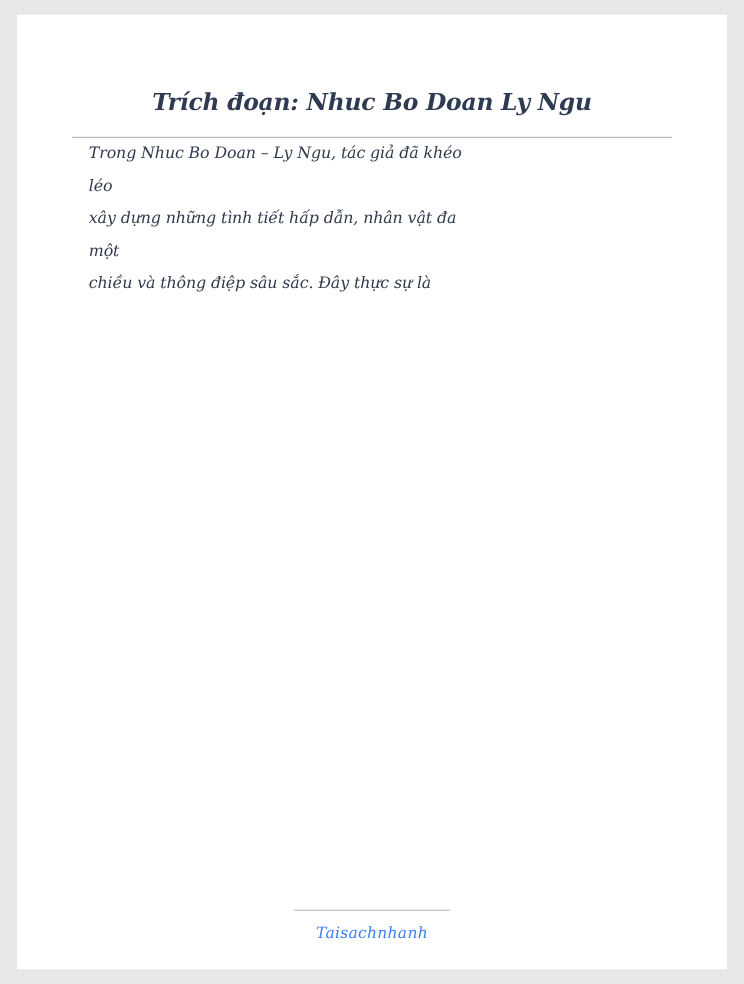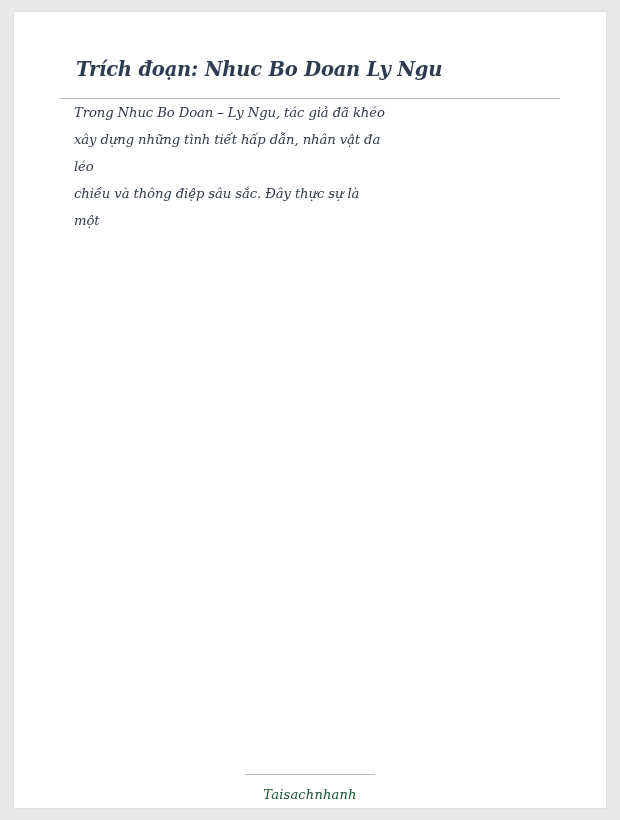--- a/index.html
+++ b/index.html
@@ -23,22 +23,23 @@
     box-shadow: 0 0 0 1px #e0e0e0;
   }
   .doc-inner {
     position: relative;
     width: 100%;
     height: 100%;
     box-sizing: border-box;
     padding: 0 46px;
   }
   .doc-title {
-    margin: 16px;
-    padding-top: 30px;
+    margin: 0;
+    padding-top: 62px;
+    text-align: center;
     font-family: "DejaVu Serif", serif;
     font-style: italic;
     font-weight: 700;
     font-size: 19.5px;
     letter-spacing: -0.2px;
     color: #2f3b52;
     white-space: nowrap;
   }
   .title-rule {
     margin-top: 17px;
@@ -68,39 +69,39 @@
   .footer-rule {
     width: 130px;
     height: 1px;
     background: #b9bec7;
     margin: 0 auto 12px auto;
   }
   .footer-text {
     font-family: "DejaVu Serif", serif;
     font-style: italic;
     font-size: 13px;
-    color: #14532d;
+    color: #3b82f6;
     letter-spacing: 0.2px;
   }
 </style>
 </head>
 <body>
 
 <div class="page-wrap">
   <div class="doc-inner">
 
     <h1 class="doc-title">Trích đoạn: Nhuc Bo Doan Ly Ngu</h1>
     <div class="title-rule"></div>
 
     <div class="body-block">
       <div class="body-line">Trong Nhuc Bo Doan – Ly Ngu, tác giả đã khéo</div>
+      <div class="body-line">léo</div>
       <div class="body-line">xây dựng những tình tiết hấp dẫn, nhân vật đa</div>
-      <div class="body-line">léo</div>
+      <div class="body-line">một</div>
       <div class="body-line">chiều và thông điệp sâu sắc. Đây thực sự là</div>
-      <div class="body-line">một</div>
     </div>
 
     <div class="footer">
       <div class="footer-rule"></div>
       <div class="footer-text">Taisachnhanh</div>
     </div>
 
   </div>
 </div>
 

